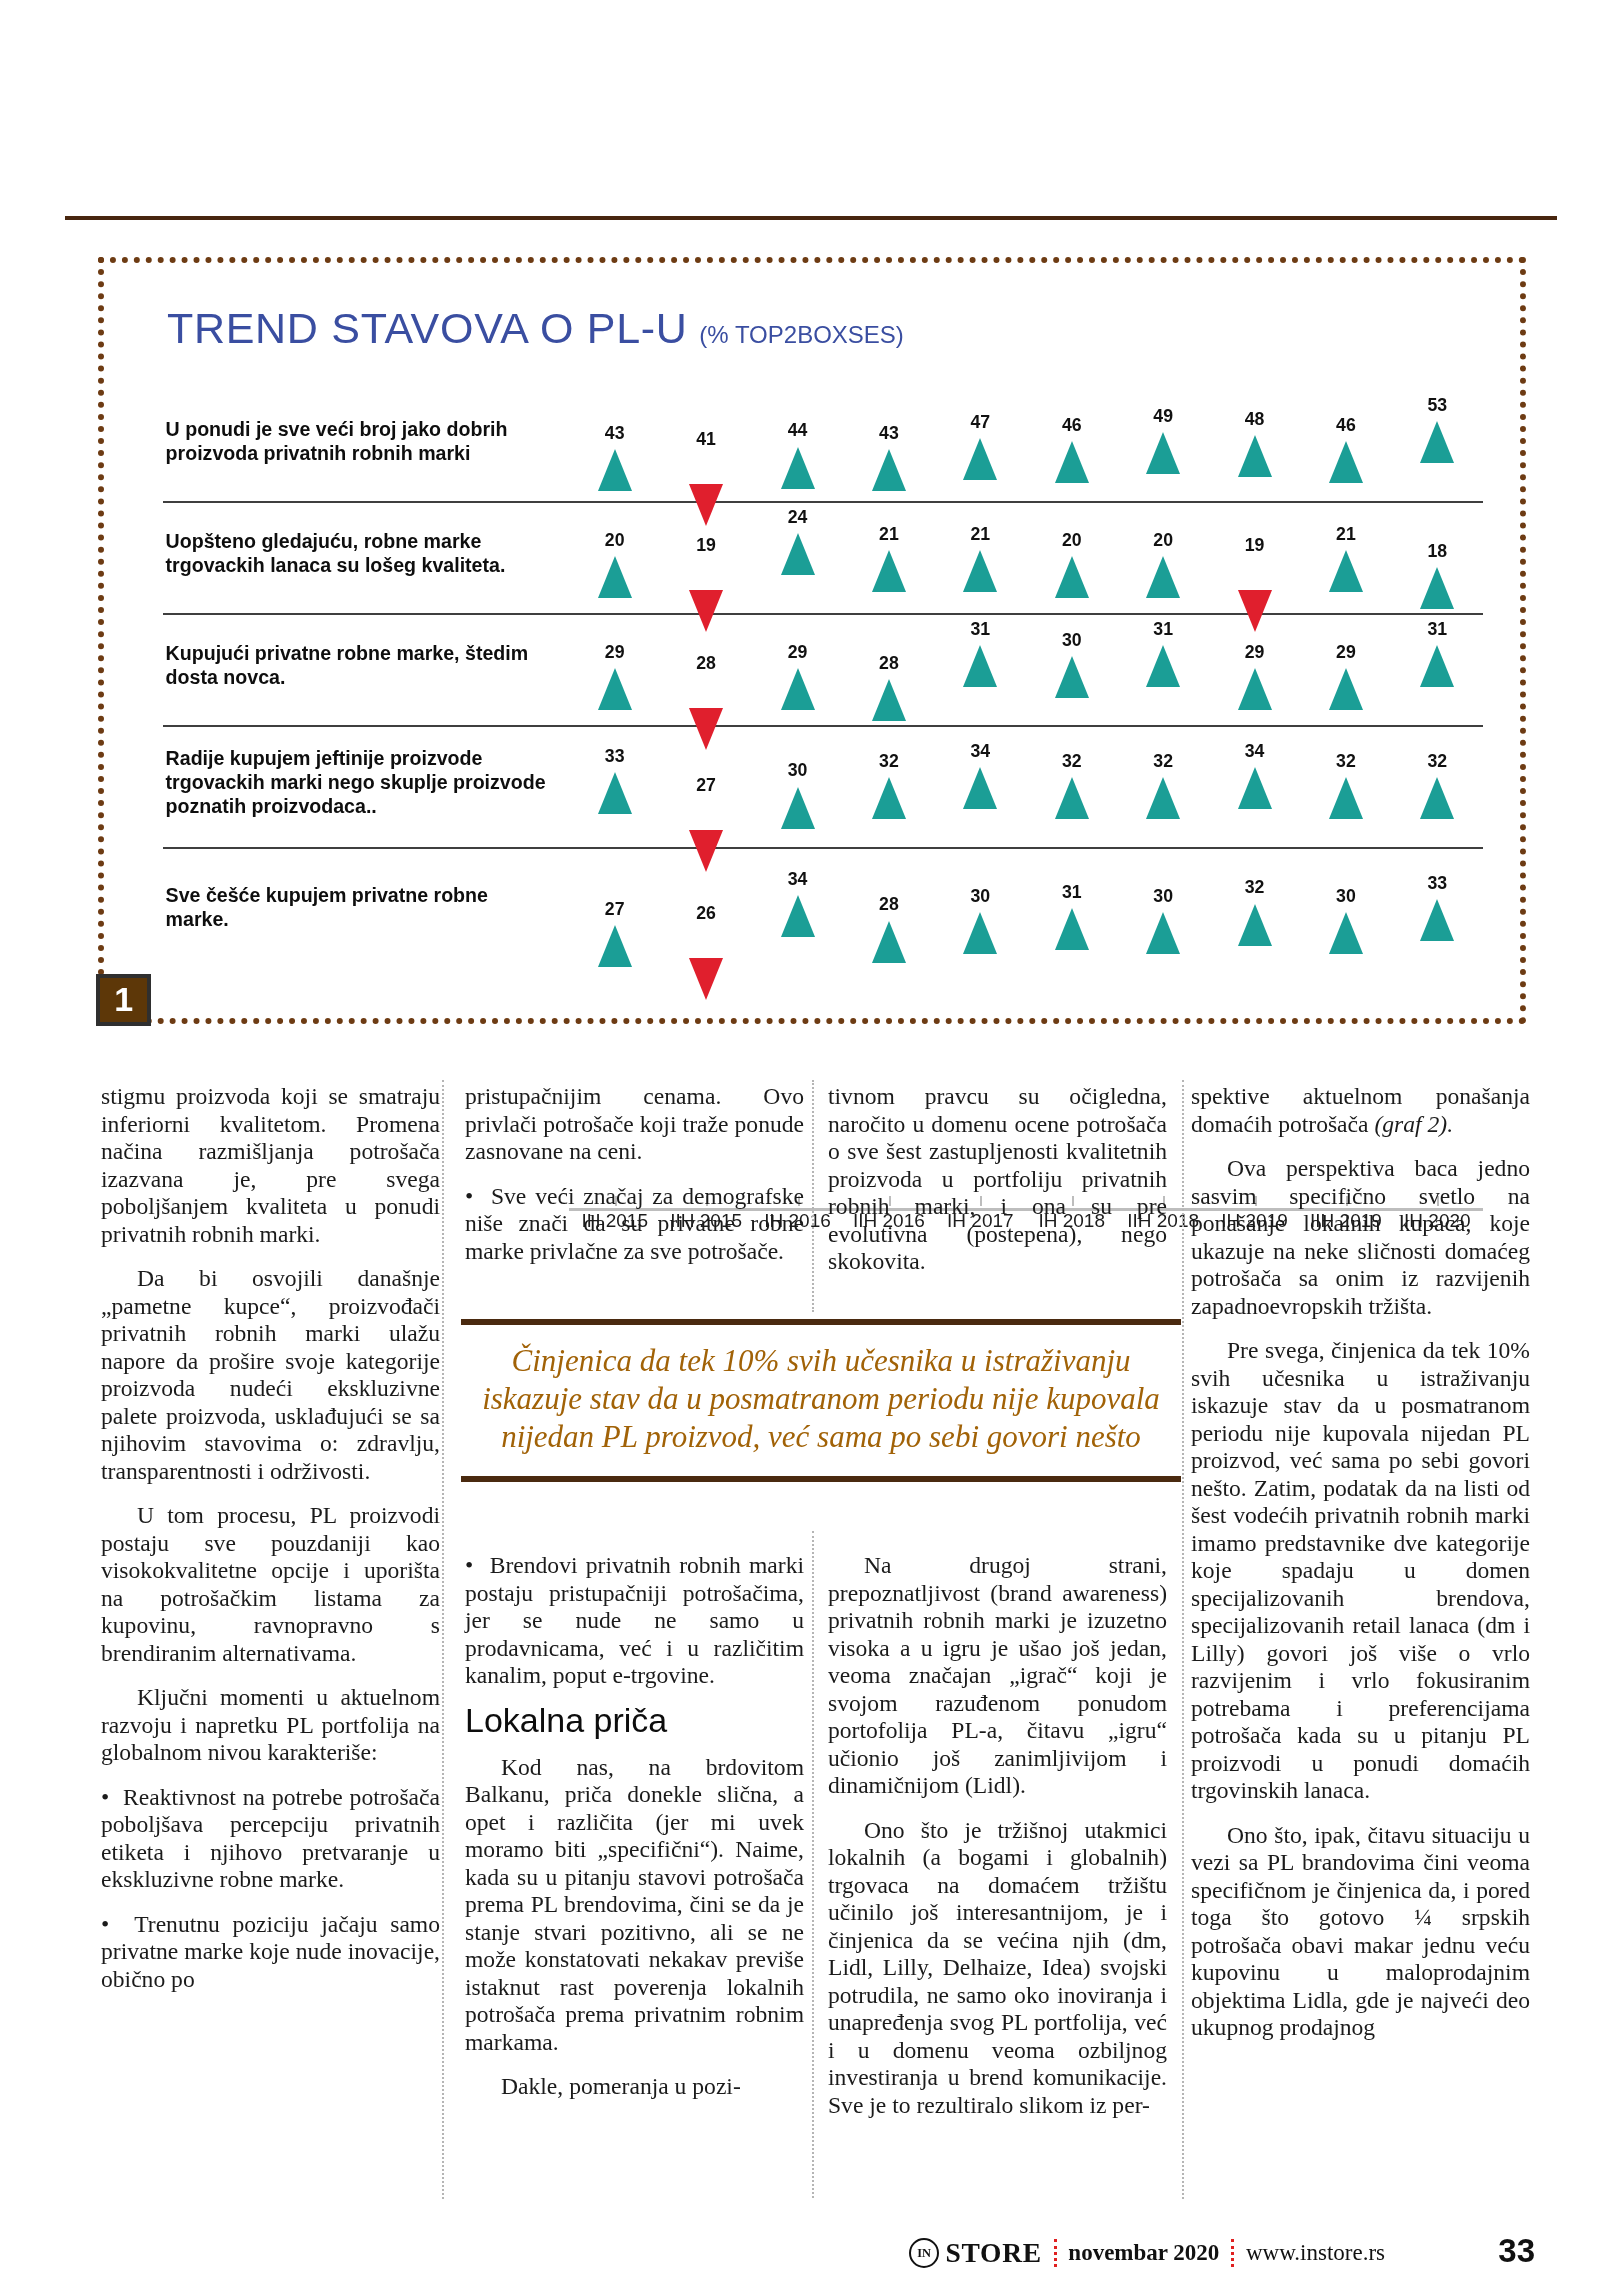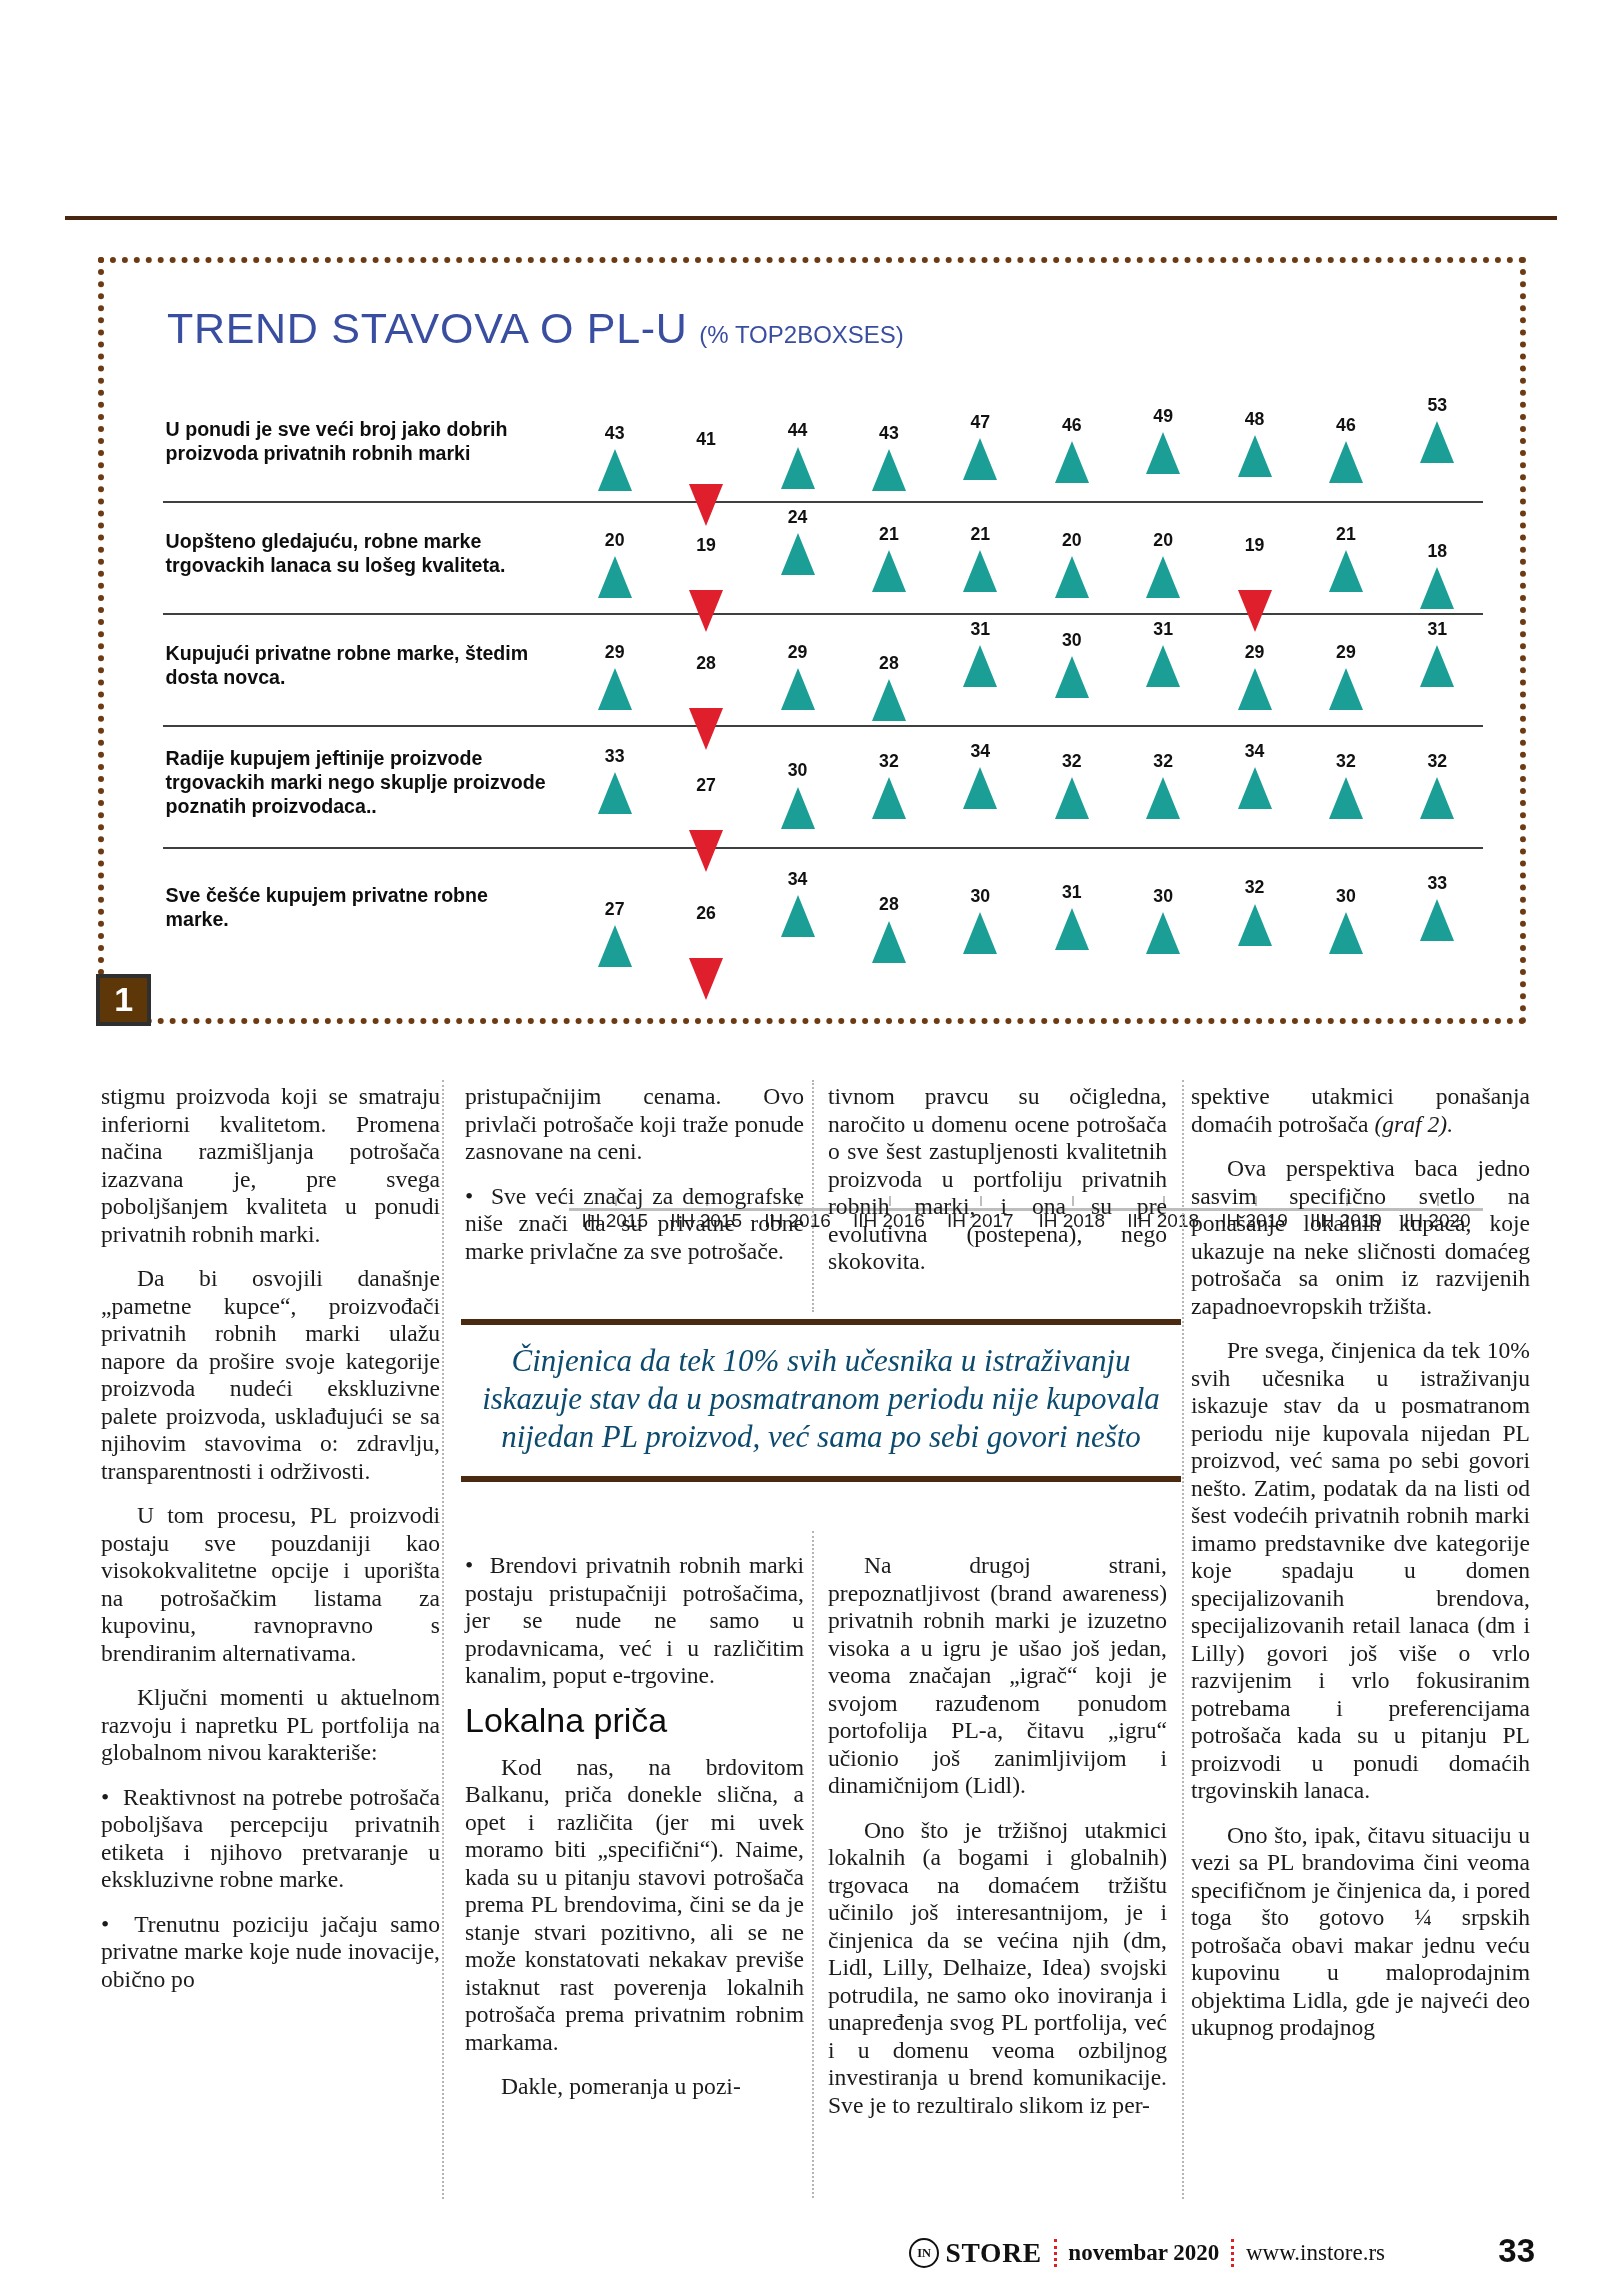--- a/index.html
+++ b/index.html
@@ -44,21 +44,21 @@
   .para.indent{text-indent:36px;}
   .col-heading{margin:6.5px 0 19.6px 0;font-family:"Liberation Sans",sans-serif;
                font-weight:normal;font-size:34px;color:#0d0d0d;text-align:left;}
   .it{font-style:italic;}
   .col-sep{position:absolute;width:0;border-left:2px dotted #b5b5b5;}
 
   
   .pull-quote{position:absolute;left:461px;top:1319px;width:720px;
               border-top:6.5px solid #4a2a10;border-bottom:6.5px solid #4a2a10;
               padding:17px 5.2px 19.6px 5.2px;box-sizing:border-box;
-              font-style:italic;font-size:31px;line-height:38px;color:#0c4a6e;text-align:center;}
+              font-style:italic;font-size:31px;line-height:38px;color:#a16207;text-align:center;}
 
   
   .footer{position:absolute;bottom:26px;right:238px;display:flex;align-items:center;
           font-family:Liberation Serif, serif;color:#111;}
   .logo-circle{width:30px;height:30px;border:2.6px solid #111;border-radius:50%;box-sizing:border-box;
                display:flex;align-items:center;justify-content:center;
                font-weight:bold;font-size:12.4px;margin-right:6.5px;}
   .brand{font-weight:bold;font-size:27.5px;letter-spacing:0.7px;}
   .foot-sep{height:27.5px;border-left:3.3px dotted #e02020;margin:0 11.8px;}
   .issue{font-weight:bold;font-size:23px;}
@@ -344,21 +344,21 @@
       <p class="para indent">Dakle, pomeranja u pozi-</p>
     </div>
   <div class="col" style="left:828px;top:1083px;">
       <p class="para">tivnom pravcu su očigledna, naročito u domenu ocene potrošača o sve šest zastupljenosti kvalitetnih proizvoda u portfoliju privatnih robnih marki, i ona su pre evolutivna (postepena), nego skokovita.</p>
     </div>
   <div class="col" style="left:828px;top:1552px;">
       <p class="para indent">Na drugoj strani, prepoznatljivost (brand awareness) privatnih robnih marki je izuzetno visoka a u igru je ušao još jedan, veoma značajan „igrač“ koji je svojom razuđenom ponudom portofolija PL-a, čitavu „igru“ učionio još zanimljivijom i dinamičnijom (Lidl).</p>
       <p class="para indent">Ono što je tržišnoj utakmici lokalnih (a bogami i globalnih) trgovaca na domaćem tržištu učinilo još interesantnijom, je i činjenica da se većina njih (dm, Lidl, Lilly, Delhaize, Idea) svojski potrudila, ne samo oko inoviranja i unapređenja svog PL portfolija, već i u domenu veoma ozbiljnog investiranja u brend komunikacije. Sve je to rezultiralo slikom iz per-</p>
     </div>
   <div class="col" style="left:1191px;top:1083px;">
-      <p class="para"><span>spektive utakmici ponašanja domaćih potrošača </span><span class="it">(graf 2).</span></p>
+      <p class="para"><span>spektive aktuelnom ponašanja domaćih potrošača </span><span class="it">(graf 2).</span></p>
       <p class="para indent">Ova perspektiva baca jedno sasvim specifično svetlo na ponašanje lokalnih kupaca, koje ukazuje na neke sličnosti domaćeg potrošača sa onim iz razvijenih zapadnoevropskih tržišta.</p>
       <p class="para indent">Pre svega, činjenica da tek 10% svih učesnika u istraživanju iskazuje stav da u posmatranom periodu nije kupovala nijedan PL proizvod, već sama po sebi govori nešto. Zatim, podatak da na listi od šest vodećih privatnih robnih marki imamo predstavnike dve kategorije koje spadaju u domen specijalizovanih brendova, specijalizovanih retail lanaca (dm i Lilly) govori još više o vrlo razvijenim i vrlo fokusiranim potrebama i preferencijama potrošača kada su u pitanju PL proizvodi u ponudi domaćih trgovinskih lanaca.</p>
       <p class="para indent">Ono što, ipak, čitavu situaciju u vezi sa PL brandovima čini veoma specifičnom je činjenica da, i pored toga što gotovo ¼ srpskih potrošača obavi makar jednu veću kupovinu u maloprodajnim objektima Lidla, gde je najveći deo ukupnog prodajnog</p>
     </div>
 
   <div class="pull-quote">Činjenica da tek 10% svih učesnika u istraživanju iskazuje stav da u posmatranom periodu nije kupovala nijedan PL proizvod, već sama po sebi govori nešto</div>
 
   <div class="footer">
     <span class="logo-circle">IN</span>
     <span class="brand">STORE</span>

